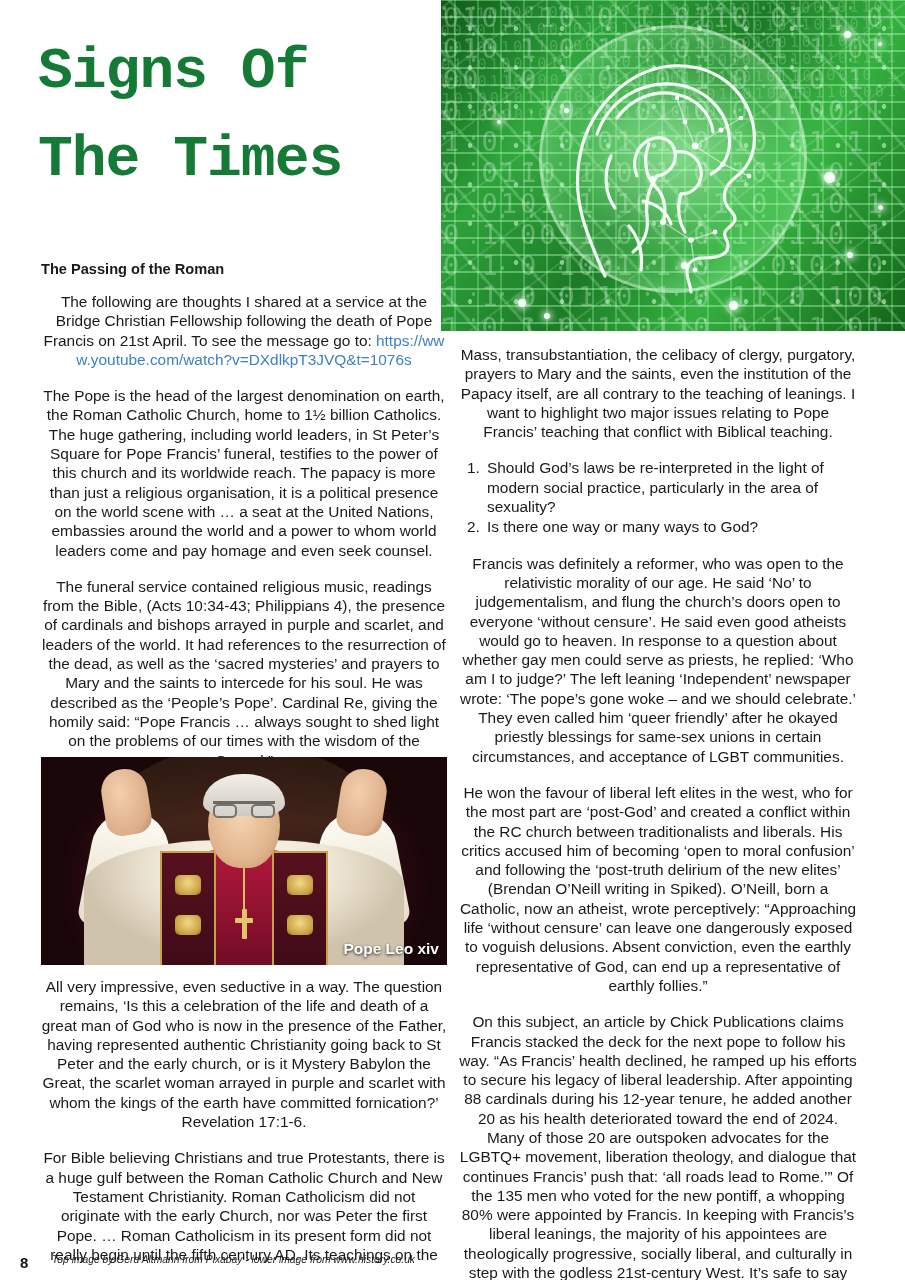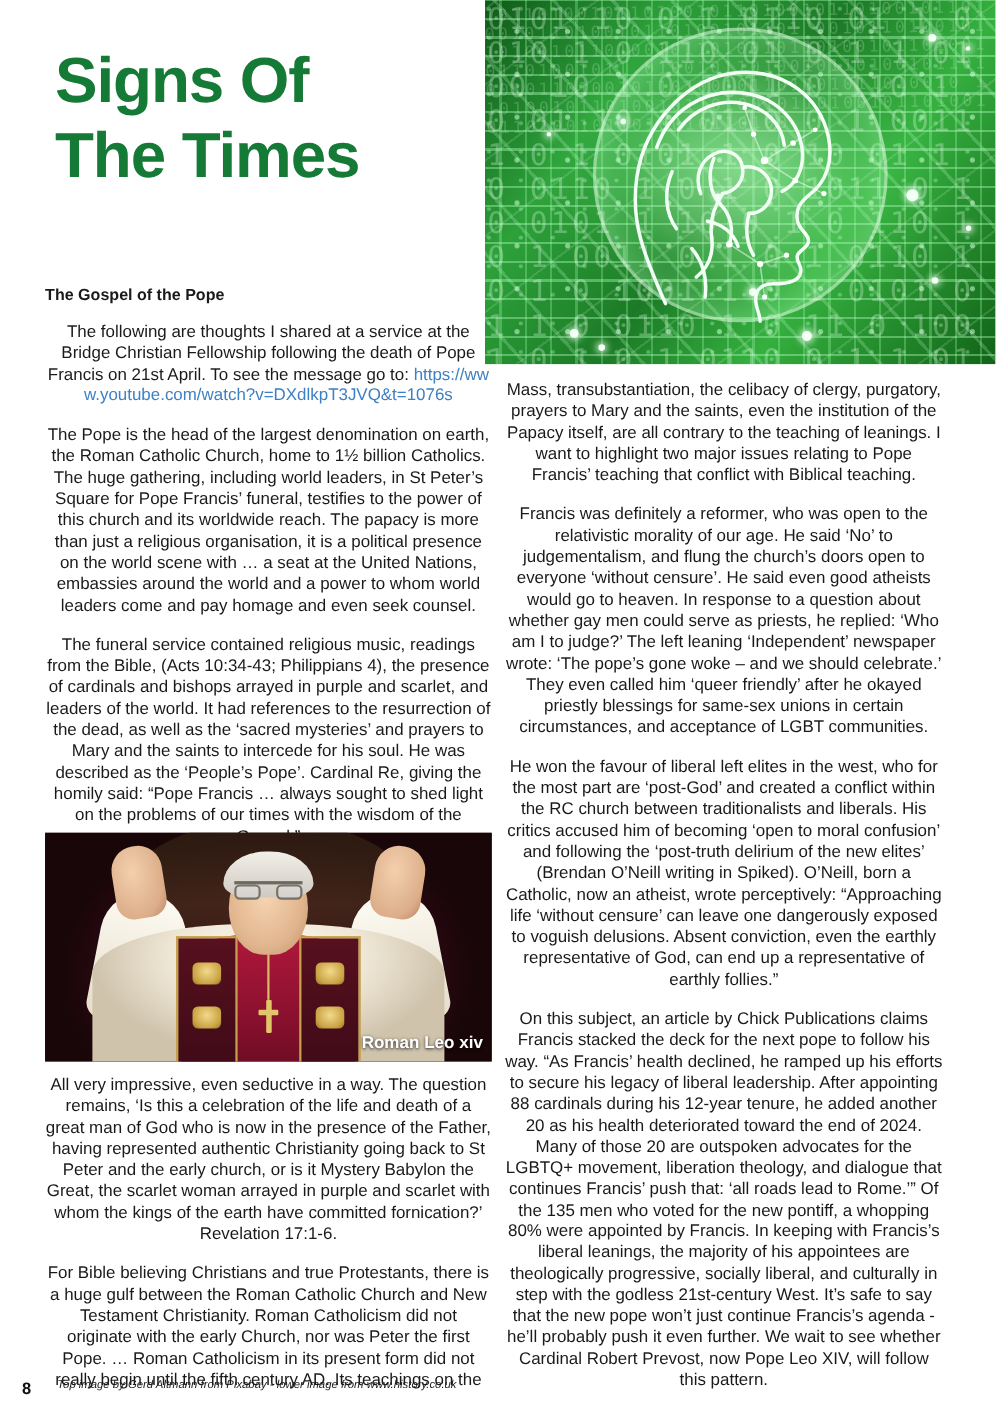--- a/index.html
+++ b/index.html
@@ -83,26 +83,26 @@
   }
   .spark {
     position: absolute; border-radius: 50%;
     background: #f4fff5;
     box-shadow: 0 0 7px 2px rgba(230,255,235,0.85);
   }
 
   
   #title-block { position: absolute; left: 38px; top: 28px; width: 400px; }
   #article-title {
-    font-family: Liberation Sans, sans-serif;
+    font-family: Liberation Mono, monospace;
     font-weight: bold;
     font-size: 58px;
-    line-height: 68px;
+    line-height: 88px;
     letter-spacing: -1px;
-    margin: 12px;
+    margin: 0;
     white-space: pre-line;
   }
   #byline {
     font-family: "Liberation Sans", sans-serif;
     font-weight: bold;
     font-size: 21px;
     margin: 18px 0 0 8px;
   }
 
   
@@ -307,21 +307,21 @@
   <span class="spark" style="left:123px;top:108px;width:5px;height:5px;"></span>
   <span class="spark" style="left:56px;top:120px;width:4px;height:4px;"></span>
 </div>
 
 <div id="title-block">
   <h1 id="article-title" style="color: rgb(22, 122, 55);">Signs Of
 The Times</h1>
 </div>
 
 <div class="col" id="col-left">
-  <h2 class="sect-head">The Gospel of the Pope</h2>
+  <h2 class="sect-head">The Passing of the Roman</h2>
 
   <p class="body"><span>The following are thoughts I shared at a service at the Bridge Christian Fellowship following the death of Pope Francis on 21st April. To see the message go to: </span><a class="inline-link" href="#" style="color: rgb(61, 128, 196);">https://www.youtube.com/watch?v=DXdlkpT3JVQ&amp;t=1076s</a></p>
 
   <p class="body">The Pope is the head of the largest denomination on earth, the Roman Catholic Church, home to 1½ billion Catholics. The huge gathering, including world leaders, in St Peter’s Square for Pope Francis’ funeral, testifies to the power of this church and its worldwide reach. The papacy is more than just a religious organisation, it is a political presence on the world scene with … a seat at the United Nations, embassies around the world and a power to whom world leaders come and pay homage and even seek counsel.</p>
   <p class="body">The funeral service contained religious music, readings from the Bible, (Acts 10:34-43; Philippians 4), the presence of cardinals and bishops arrayed in purple and scarlet, and leaders of the world. It had references to the resurrection of the dead, as well as the ‘sacred mysteries’ and prayers to Mary and the saints to intercede for his soul. He was described as the ‘People’s Pope’. Cardinal Re, giving the homily said: “Pope Francis … always sought to shed light on the problems of our times with the wisdom of the Gospel.”</p>
 </div>
 
 <div id="pope-photo">
   <div class="ph-bg"></div>
   <div class="ph-arch"></div>
@@ -340,31 +340,35 @@
     <span class="ph-emblem" style="top:62px;"></span>
   </div>
   <div class="ph-chain"></div>
   <div class="ph-cross"></div>
   <div class="ph-head"></div>
   <div class="ph-hair"></div>
   <div class="ph-glasses">
       <i class="l"></i>
       <i class="r"></i>
     </div>
-  <div id="photo-caption" style="color: rgb(255, 255, 255);">Roman Leo xiv</div>
+  <div id="photo-caption" style="color: rgb(255, 255, 255);">Pope Leo xiv</div>
 </div>
 
 <div class="col" style="left:41px; top:977px; width:406px;">
   <p class="body">All very impressive, even seductive in a way. The question remains, ‘Is this a celebration of the life and death of a great man of God who is now in the presence of the Father, having represented authentic Christianity going back to St Peter and the early church, or is it Mystery Babylon the Great, the scarlet woman arrayed in purple and scarlet with whom the kings of the earth have committed fornication?’ Revelation 17:1-6.</p>
   <p class="body tight">For Bible believing Christians and true Protestants, there is a huge gulf between the Roman Catholic Church and New Testament Christianity. Roman Catholicism did not originate with the early Church, nor was Peter the first Pope. … Roman Catholicism in its present form did not really begin until the fifth century AD. Its teachings on the</p>
 </div>
 
 <div class="col" id="col-right">
   <p class="body">Mass, transubstantiation, the celibacy of clergy, purgatory, prayers to Mary and the saints, even the institution of the Papacy itself, are all contrary to the teaching of leanings. I want to highlight two major issues relating to Pope Francis’ teaching that conflict with Biblical teaching.</p>
 
+  <ol class="numbered">
+    <li>Should God’s laws be re-interpreted in the light of modern social practice, particularly in the area of sexuality?</li>
+    <li>Is there one way or many ways to God?</li>
+  </ol>
 
   <p class="body">Francis was definitely a reformer, who was open to the relativistic morality of our age. He said ‘No’ to judgementalism, and flung the church’s doors open to everyone ‘without censure’. He said even good atheists would go to heaven. In response to a question about whether gay men could serve as priests, he replied: ‘Who am I to judge?’ The left leaning ‘Independent’ newspaper wrote: ‘The pope’s gone woke – and we should celebrate.’ They even called him ‘queer friendly’ after he okayed priestly blessings for same-sex unions in certain circumstances, and acceptance of LGBT communities.</p>
   <p class="body">He won the favour of liberal left elites in the west, who for the most part are ‘post-God’ and created a conflict within the RC church between traditionalists and liberals. His critics accused him of becoming ‘open to moral confusion’ and following the ‘post-truth delirium of the new elites’ (Brendan O’Neill writing in Spiked). O’Neill, born a Catholic, now an atheist, wrote perceptively: “Approaching life ‘without censure’ can leave one dangerously exposed to voguish delusions. Absent conviction, even the earthly representative of God, can end up a representative of earthly follies.”</p>
   <p class="body tight">On this subject, an article by Chick Publications claims Francis stacked the deck for the next pope to follow his way.  “As Francis’ health declined, he ramped up his efforts to secure his legacy of liberal leadership. After appointing 88 cardinals during his 12-year tenure, he added another 20 as his health deteriorated toward the end of 2024. Many of those 20 are outspoken advocates for the LGBTQ+ movement, liberation theology, and dialogue that continues Francis’ push that: ‘all roads lead to Rome.’” Of the 135 men who voted for the new pontiff, a whopping 80% were appointed by Francis. In keeping with Francis’s liberal leanings, the majority of his appointees are theologically progressive, socially liberal, and culturally in step with the godless 21st-century West. It’s safe to say that the new pope won’t just continue Francis’s agenda - he’ll probably push it even further. We wait to see whether Cardinal Robert Prevost, now Pope Leo XIV, will follow this pattern.</p>
 </div>
 
 <div id="footer">
   <div id="page-number">8</div>
   <div id="photo-credit">Top image by Gerd Altmann from Pixabay  - lower image from www.history.co.uk</div>
 </div>

